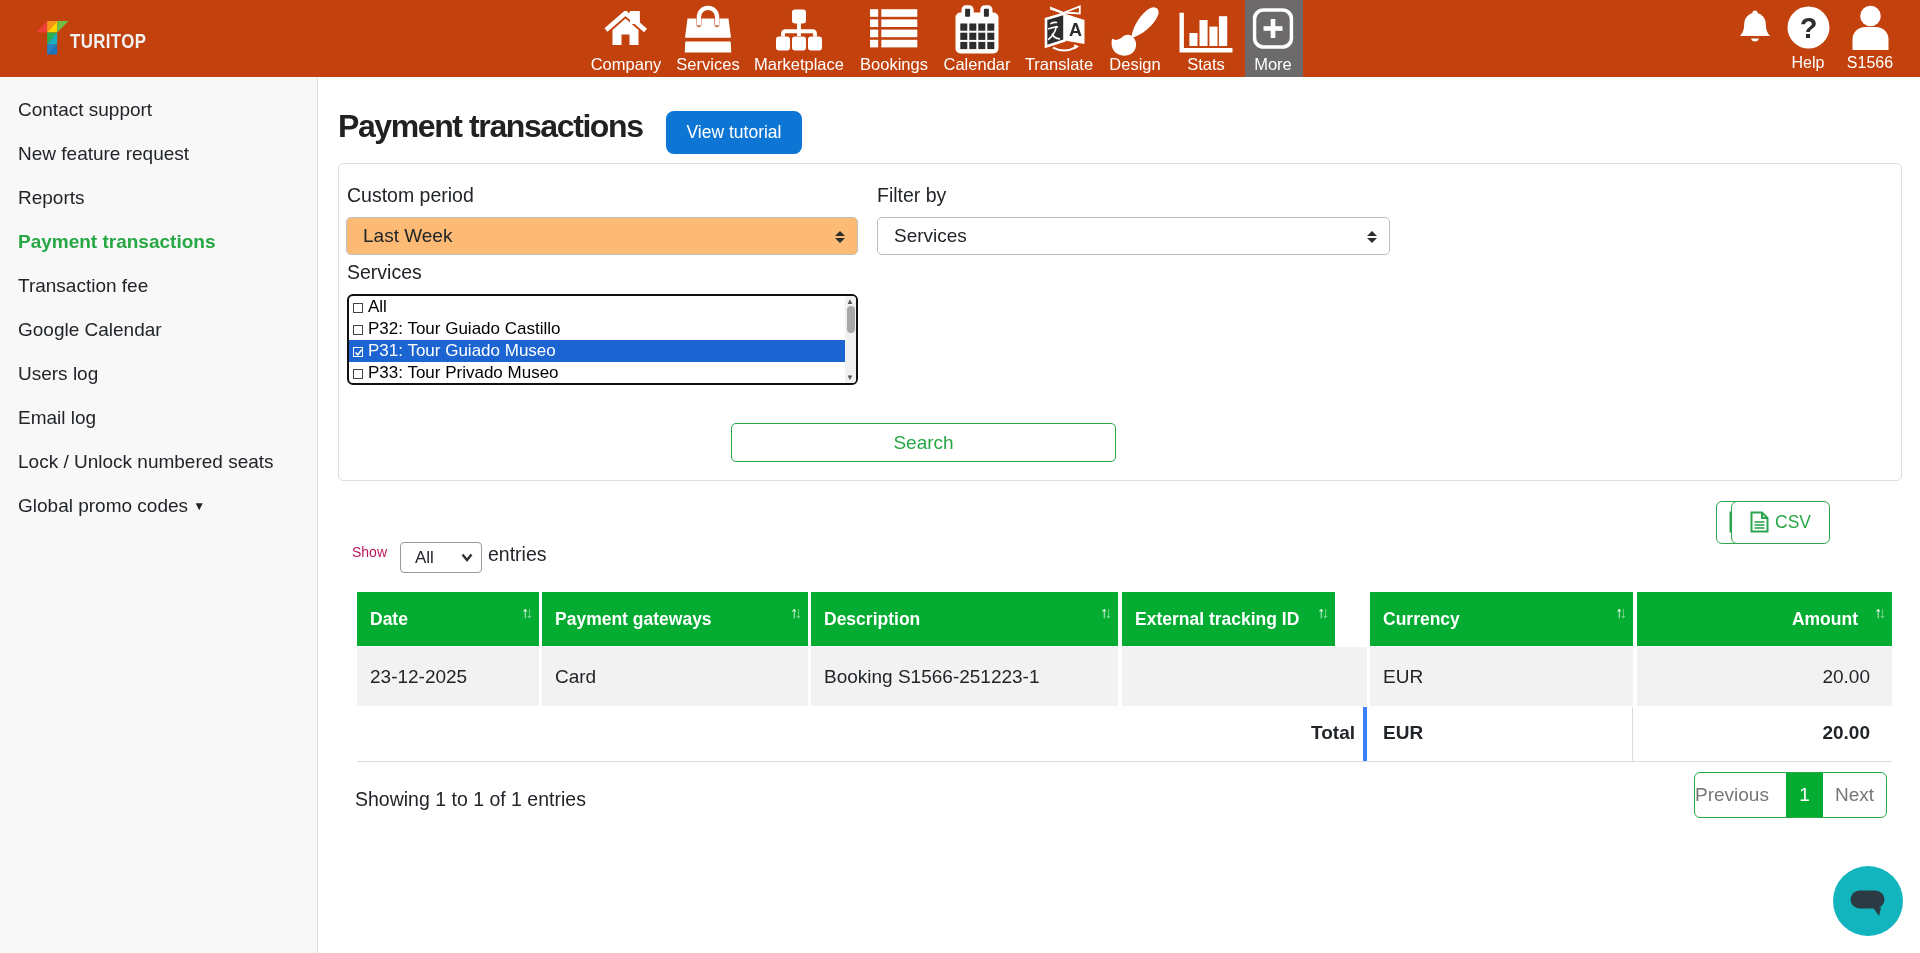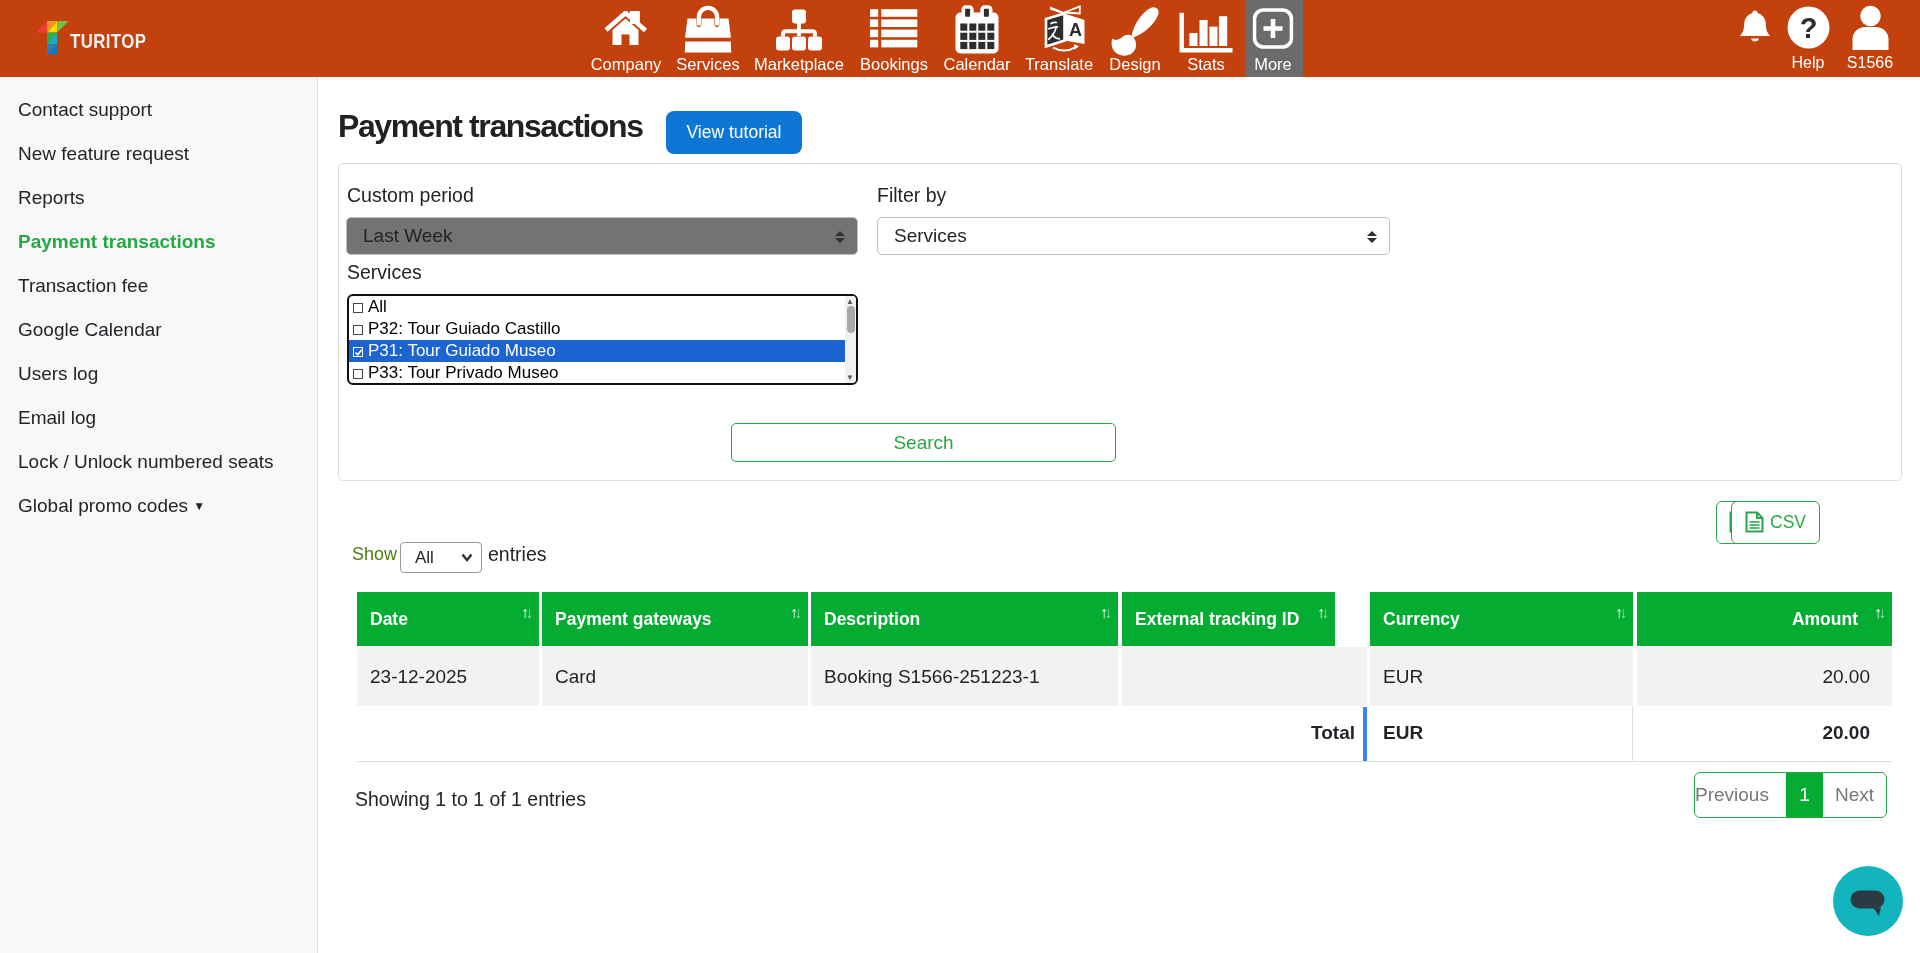--- a/index.html
+++ b/index.html
@@ -37,21 +37,21 @@
 .mrow .cb svg { position:absolute; left:0; top:0; }
 .mrow.sel { background:#1b64d2; color:#fff; }
 .mrow.sel .cb { border-color:#fff; }
 #msbar { position:absolute; right:0; top:0; width:11px; height:87px; background:#f1f1f1; }
 
 #searchbtn { position:absolute; left:731px; top:423px; width:385px; height:39px; border:1px solid #28a745; border-radius:5px; color:#28a745; font-size:19px; text-align:center; line-height:37px; background:#fff; }
 
 .expbtn { position:absolute; top:501px; height:43px; border:1px solid #2da44e; border-radius:6px; background:#fff; color:#28a745; font-size:17.5px; text-align:center; line-height:41px; }
 .expbtn svg { vertical-align:-5px; margin-right:6px; }
 
-#showrow { position:absolute; left:352px; top:544px; font-size:18px; color:#4d7c0f; }
+#showrow { position:absolute; left:352px; top:544px; font-size:14px; color:#be185d; }
 #showsel { position:absolute; left:400px; top:542px; width:82px; height:31px; border:1px solid #999; border-radius:4px; font-size:17px; color:#212529; line-height:29px; padding-left:14px; background:#fff; }
 
 
 .th { position:absolute; top:592px; height:54px; background:#04ad31; color:#fff; font-weight:bold; font-size:17.5px; line-height:54px; padding-left:13px; }
 .sort { position:absolute; right:9px; top:13px; font-size:15.5px; letter-spacing:-3.5px; line-height:1; font-weight:normal; }
 .sort .u { opacity:1; } .sort .d { opacity:0.55; }
 .td { position:absolute; top:647px; height:59px; background:#f2f2f2; font-size:19px; color:#212529; line-height:59px; padding-left:13px; }
 .tt { position:absolute; top:707px; height:54px; background:#fff; font-size:19px; color:#212529; font-weight:bold; line-height:52px; }
 #tblbottom { position:absolute; left:357px; top:761px; width:1535px; height:1px; background:#ddd; }
 
@@ -221,21 +221,21 @@
     <div class="slink" style="top:330px;">Email log</div>
     <div class="slink" style="top:374px;">Lock / Unlock numbered seats</div>
     <div class="slink" style="top:418px;">Global promo codes <span style="font-size:12px;vertical-align:2px;">▼</span></div>
   </div>
 
   <div id="title">Payment transactions</div>
   <div id="viewtut">View tutorial</div>
 
   <div id="panel"></div>
   <div class="flabel" style="left:347px; top:184px;">Custom period</div>
-  <div class="fselect" style="left:346px; top:217px; width:512px; background:#737373;">Last Week<span class="updown">
+  <div class="fselect" style="left:346px; top:217px; width:512px; background:#fdba74;">Last Week<span class="updown">
         <svg width="10" height="12" viewBox="0 0 10 12">
           <polygon points="5,0 10,5 0,5" fill="#2f2f2f"></polygon>
           <polygon points="0,7 10,7 5,12" fill="#2f2f2f"></polygon>
         </svg>
       </span></div>
   <div class="flabel" style="left:877px; top:184px;">Filter by</div>
   <div class="fselect" style="left:877px; top:217px; width:513px; background:#fff;">Services<span class="updown">
         <svg width="10" height="12" viewBox="0 0 10 12">
           <polygon points="5,0 10,5 0,5" fill="#2f2f2f"></polygon>
           <polygon points="0,7 10,7 5,12" fill="#2f2f2f"></polygon>
@@ -257,21 +257,21 @@
     </div>
   </div>
 
   <div id="searchbtn">Search</div>
 
   <div class="expbtn" style="left:1716px; width:94px;"><svg width="19" height="22" viewBox="0 0 19 22">
         <path d="M1.5,1.5 L12,1.5 L17.5,7 L17.5,20.5 L1.5,20.5 Z" fill="none" stroke="#2da44e" stroke-width="2"></path>
         <path d="M12,1.5 L12,7 L17.5,7" fill="none" stroke="#2da44e" stroke-width="2"></path>
         <text x="9" y="17" text-anchor="middle" font-family="Liberation Sans, sans-serif" font-size="11" font-weight="bold" fill="#2da44e">x</text>
       </svg>Excel</div>
-  <div class="expbtn" style="left:1731px; width:89px;"><svg width="19" height="22" viewBox="0 0 19 22">
+  <div class="expbtn" style="left:1731px; width:99px;"><svg width="19" height="22" viewBox="0 0 19 22">
         <path d="M1.5,1.5 L12,1.5 L17.5,7 L17.5,20.5 L1.5,20.5 Z" fill="none" stroke="#2da44e" stroke-width="2"></path>
         <path d="M12,1.5 L12,7 L17.5,7" fill="none" stroke="#2da44e" stroke-width="2"></path>
         <g stroke="#2da44e" stroke-width="1.6">
           <line x1="4.5" y1="11" x2="14.5" y2="11"></line>
           <line x1="4.5" y1="14" x2="14.5" y2="14"></line>
           <line x1="4.5" y1="17" x2="14.5" y2="17"></line>
         </g>
       </svg>CSV</div>
 
   <div id="showrow">Show</div>

